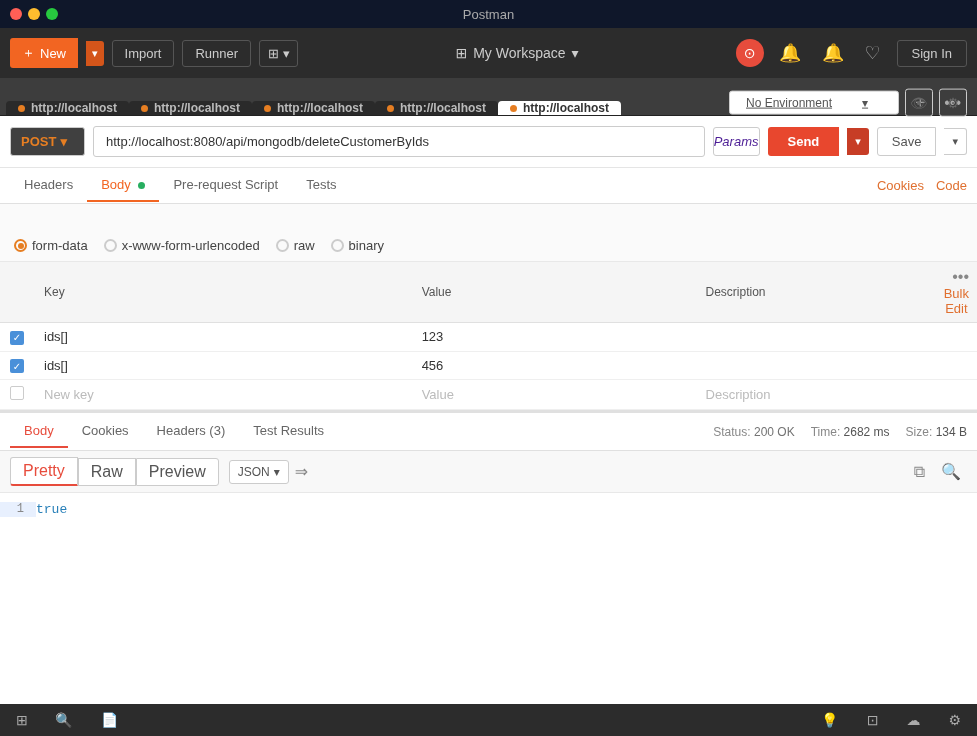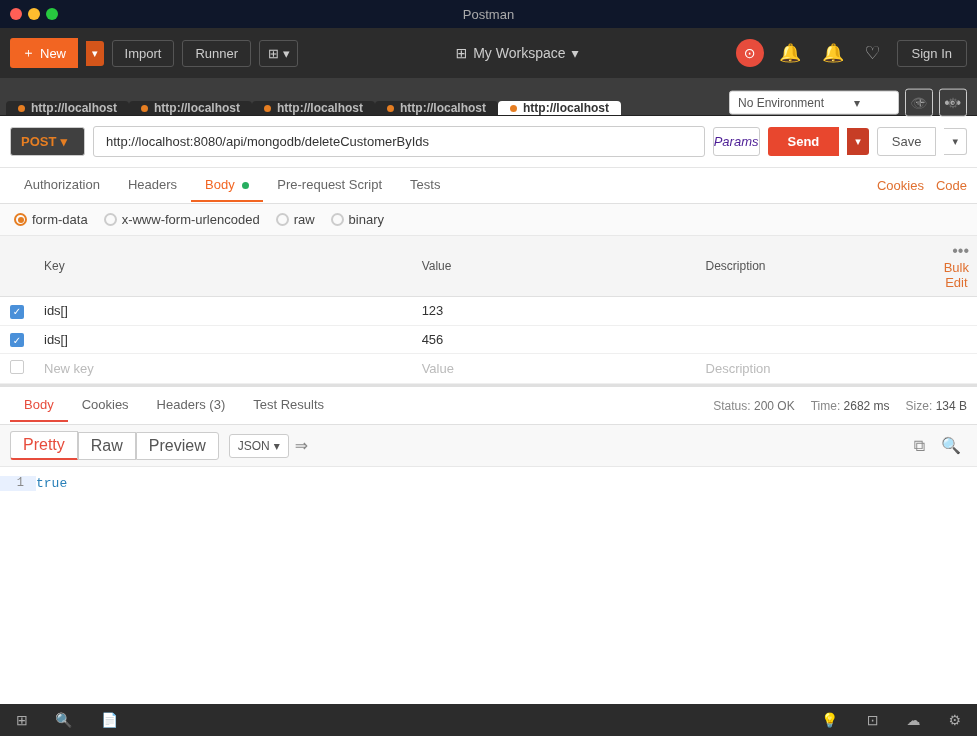--- a/index.html
+++ b/index.html
@@ -159,28 +159,29 @@
       border: none;
       color: #aaa;
       font-size: 16px;
       cursor: pointer;
       padding: 2px 6px;
     }
     .env-dropdown {
       background: #fff;
       border: 1px solid #ccc;
       border-radius: 3px;
-      padding: 4px 8px;
+      padding: 4px 16px;
       font-size: 12px;
       color: #555;
       cursor: pointer;
       display: flex;
       align-items: center;
       gap: 30px;
       min-width: 170px;
+      text-decoration: underline;
     }
     .env-icon-btn {
       background: transparent;
       border: 1px solid #ccc;
       border-radius: 3px;
       width: 28px; height: 28px;
       cursor: pointer;
       display: flex; align-items: center; justify-content: center;
       color: #666;
       font-size: 14px;
@@ -318,20 +319,21 @@
       align-items: center;
       border-bottom: 1px solid #e8e8e8;
     }
     .radio-label {
       display: flex;
       align-items: center;
       gap: 5px;
       font-size: 13px;
       color: #444;
       cursor: pointer;
+      margin-top: 26px;
     }
     .radio-dot {
       width: 13px; height: 13px; border-radius: 50%; border: 2px solid #ccc;
       display: flex; align-items: center; justify-content: center;
     }
     .radio-dot.selected { border-color: #e67e22; }
     .radio-dot.selected::after {
       content: ''; width: 6px; height: 6px; border-radius: 50%; background: #e67e22;
     }
 
@@ -599,23 +601,20 @@
   </div>
   <input class="url-input" type="text" value="http://localhost:8080/api/mongodb/deleteCustomerByIds" style="">
   <button class="params-btn">Params</button>
   <button class="send-btn">Send</button>
   <button class="send-arrow">▾</button>
   <button class="save-btn">Save</button>
   <button class="save-arrow">▾</button>
 </div>
 
 <div class="req-tabs">
-  <div class="req-tab">
-    <span>Authorization</span>
-  </div>
   <div class="req-tab">
     <span>Headers</span>
   </div>
   <div class="req-tab active">
     <span>Body</span>
     <span class="req-tab-dot"></span>
   </div>
   <div class="req-tab">
     <span>Pre-request Script</span>
   </div>

